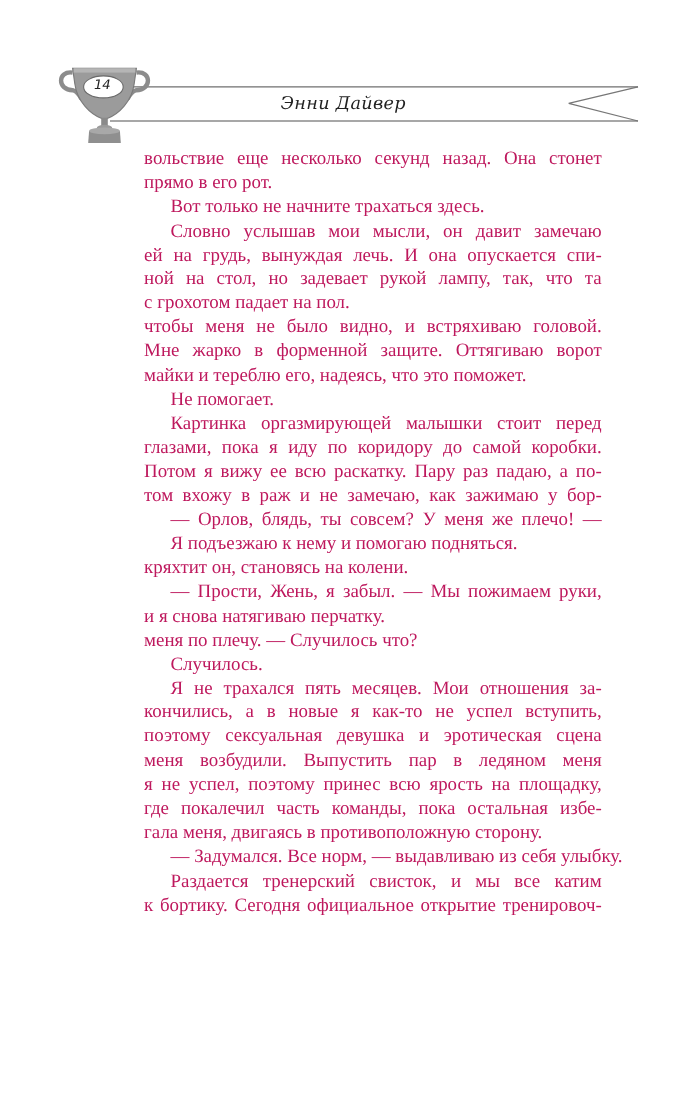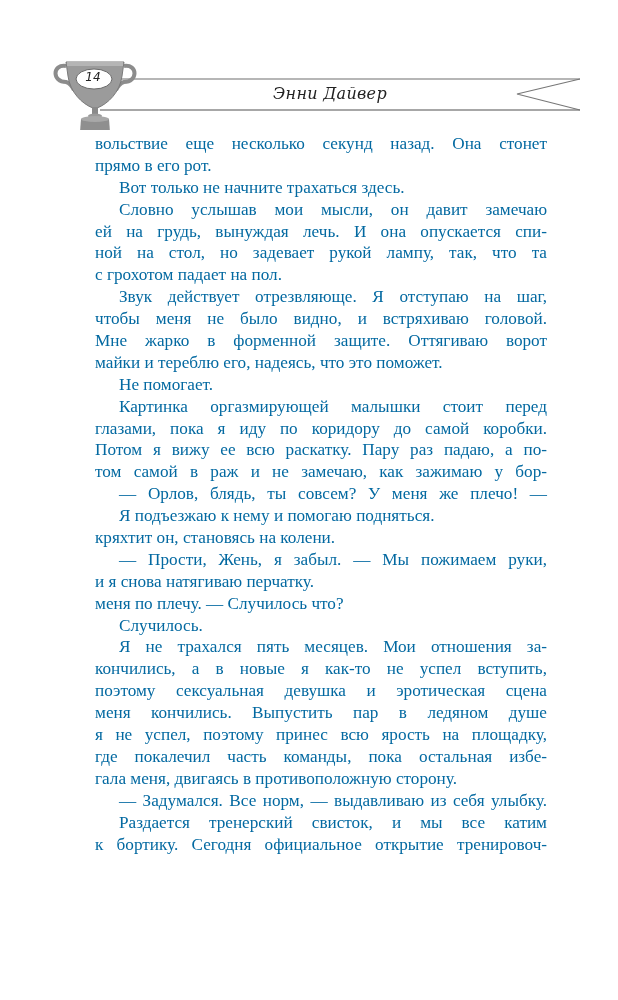--- a/index.html
+++ b/index.html
@@ -22,21 +22,21 @@
       width: 618px;
       height: 130px;
     }
     .header svg {
       position: absolute;
       left: 0;
       top: 0;
     }
     .running-head {
       position: absolute;
-      left: 200px;
+      left: 182px;
       top: 84px;
       width: 260px;
       text-align: center;
       font-family: "DejaVu Serif", serif;
       font-style: italic;
       font-size: 16px;
       color: #222;
       letter-spacing: 0.3px;
     }
     .page-number {
@@ -57,21 +57,22 @@
       width: 452px;
     }
     .line {
       position: relative;
       height: 21.9px;
       line-height: 21.9px;
       font-size: 17.2px;
       white-space: nowrap;
       text-align: justify;
       text-align-last: justify;
-      color: #0369a1;
+      color: #be185d;
+      margin-left: 36px;
     }
     .line.indent {
       padding-left: 24px;
     }
     .line.last {
       text-align-last: left;
     }
   </style>
 </head>
 <body>
@@ -105,39 +106,38 @@
 </div>
 
 <div class="body-text" id="body-text">
     <div class="line">вольствие еще несколько секунд назад. Она стонет</div>
     <div class="line last">прямо в его рот.</div>
     <div class="line indent last">Вот только не начните трахаться здесь.</div>
     <div class="line indent">Словно услышав мои мысли, он давит замечаю</div>
     <div class="line">ей на грудь, вынуждая лечь. И она опускается спи-</div>
     <div class="line">ной на стол, но задевает рукой лампу, так, что та</div>
     <div class="line last">с грохотом падает на пол.</div>
-    <div class="line indent">Звук действует отрезвляюще. Я отступаю на шаг,</div>
     <div class="line">чтобы меня не было видно, и встряхиваю головой.</div>
     <div class="line">Мне жарко в форменной защите. Оттягиваю ворот</div>
     <div class="line last">майки и тереблю его, надеясь, что это поможет.</div>
     <div class="line indent last">Не помогает.</div>
     <div class="line indent">Картинка оргазмирующей малышки стоит перед</div>
     <div class="line">глазами, пока я иду по коридору до самой коробки.</div>
     <div class="line">Потом я вижу ее всю раскатку. Пару раз падаю, а по-</div>
-    <div class="line">том самой в раж и не замечаю, как зажимаю у бор-</div>
+    <div class="line">том вхожу в раж и не замечаю, как зажимаю у бор-</div>
     <div class="line indent">— Орлов, блядь, ты совсем? У меня же плечо! —</div>
     <div class="line indent last">Я подъезжаю к нему и помогаю подняться.</div>
     <div class="line last">кряхтит он, становясь на колени.</div>
     <div class="line indent">— Прости, Жень, я забыл. — Мы пожимаем руки,</div>
     <div class="line last">и я снова натягиваю перчатку.</div>
     <div class="line last">меня по плечу. — Случилось что?</div>
     <div class="line indent last">Случилось.</div>
     <div class="line indent">Я не трахался пять месяцев. Мои отношения за-</div>
     <div class="line">кончились, а в новые я как-то не успел вступить,</div>
     <div class="line">поэтому сексуальная девушка и эротическая сцена</div>
-    <div class="line">меня кончились. Выпустить пар в ледяном душе</div>
+    <div class="line">меня возбудили. Выпустить пар в ледяном меня</div>
     <div class="line">я не успел, поэтому принес всю ярость на площадку,</div>
     <div class="line">где покалечил часть команды, пока остальная избе-</div>
     <div class="line last">гала меня, двигаясь в противоположную сторону.</div>
     <div class="line indent">— Задумался. Все норм, — выдавливаю из себя улыбку.</div>
     <div class="line indent">Раздается тренерский свисток, и мы все катим</div>
     <div class="line">к бортику. Сегодня официальное открытие тренировоч-</div>
   </div>
 
 </body></html>

